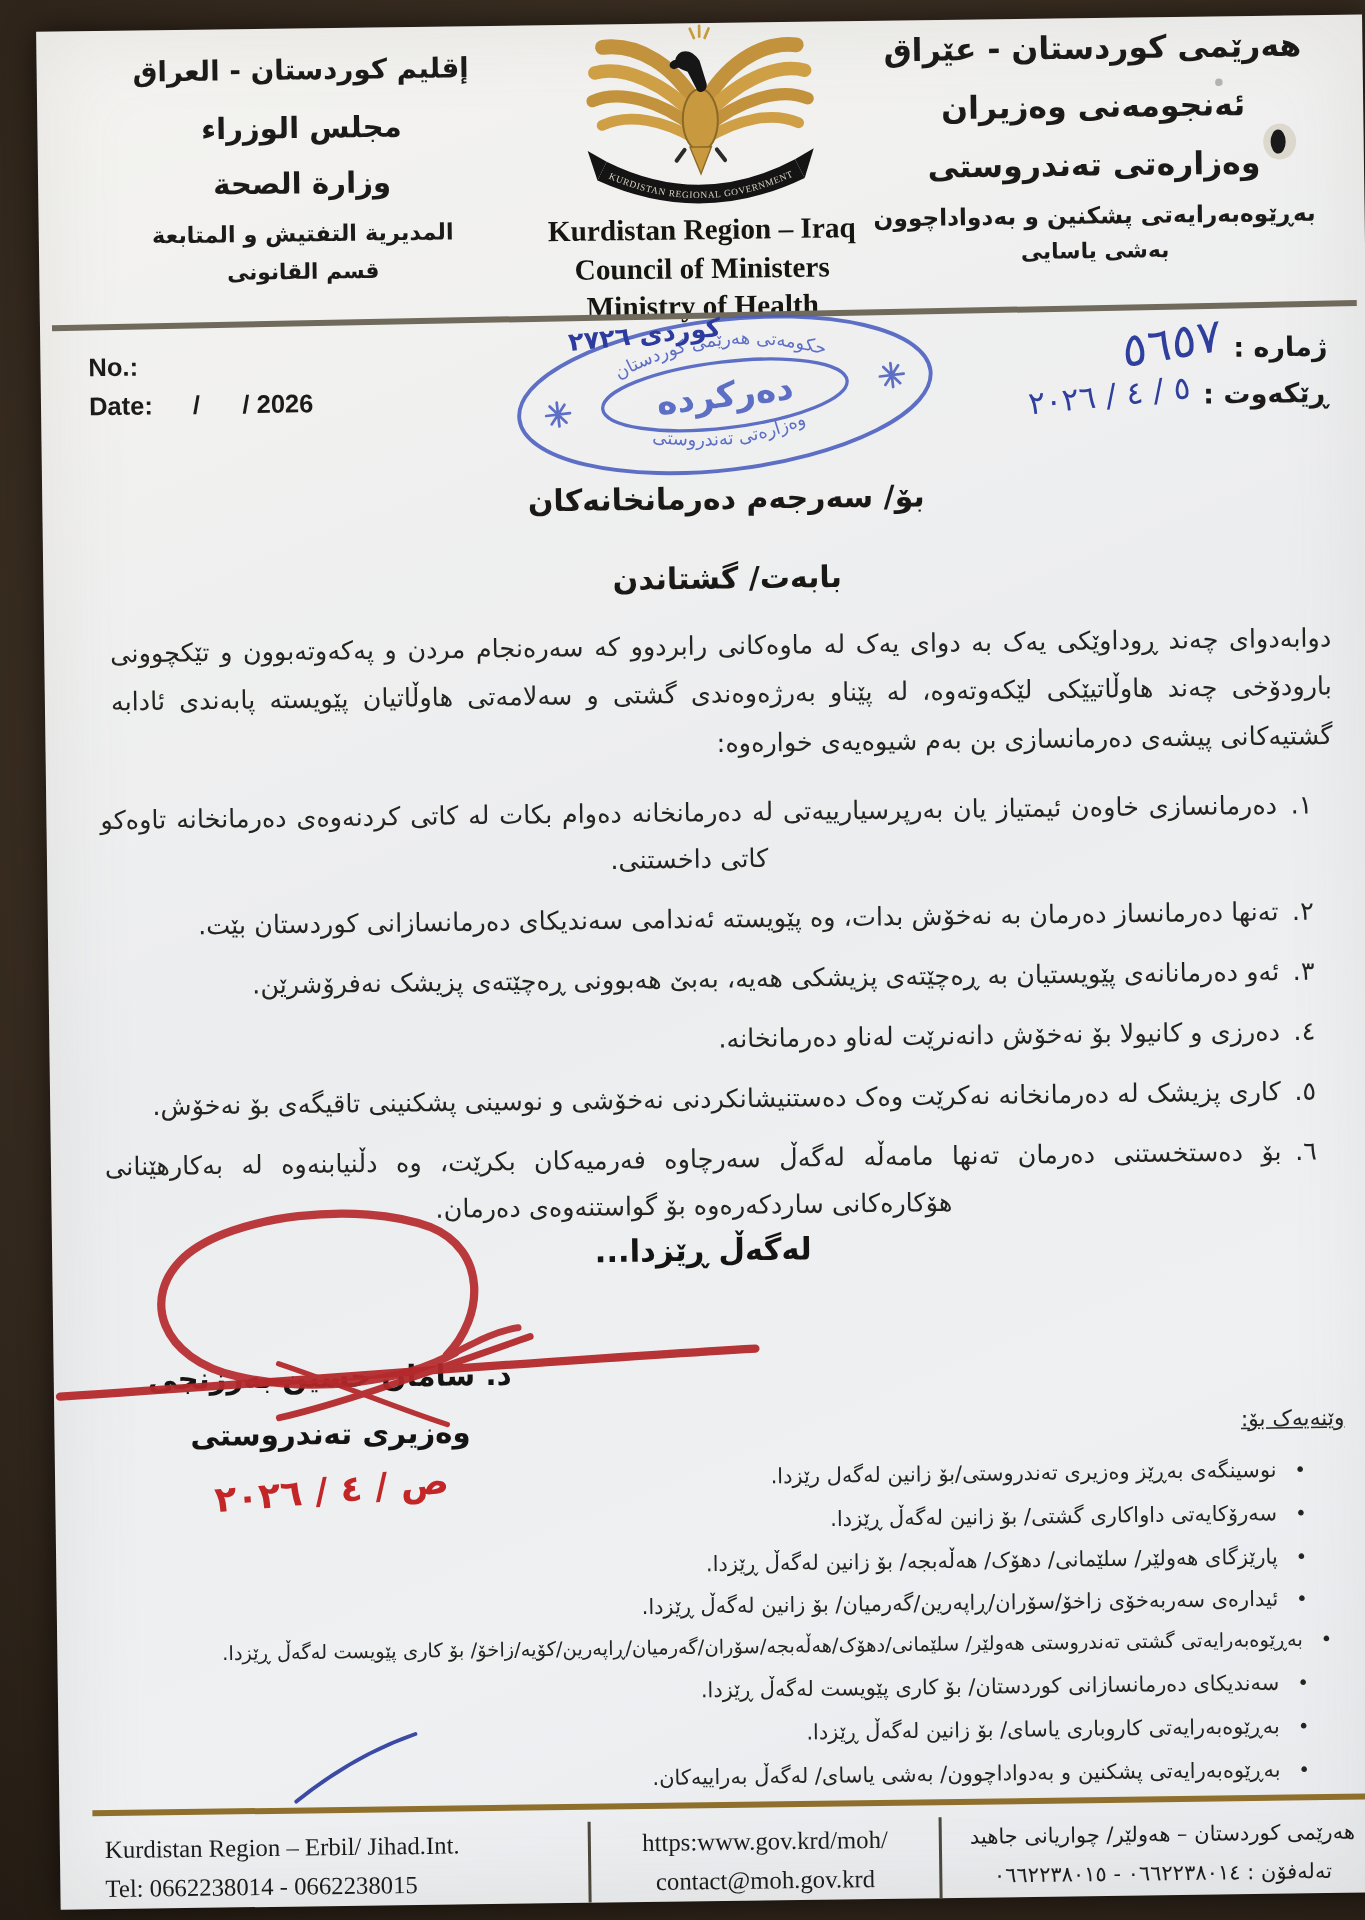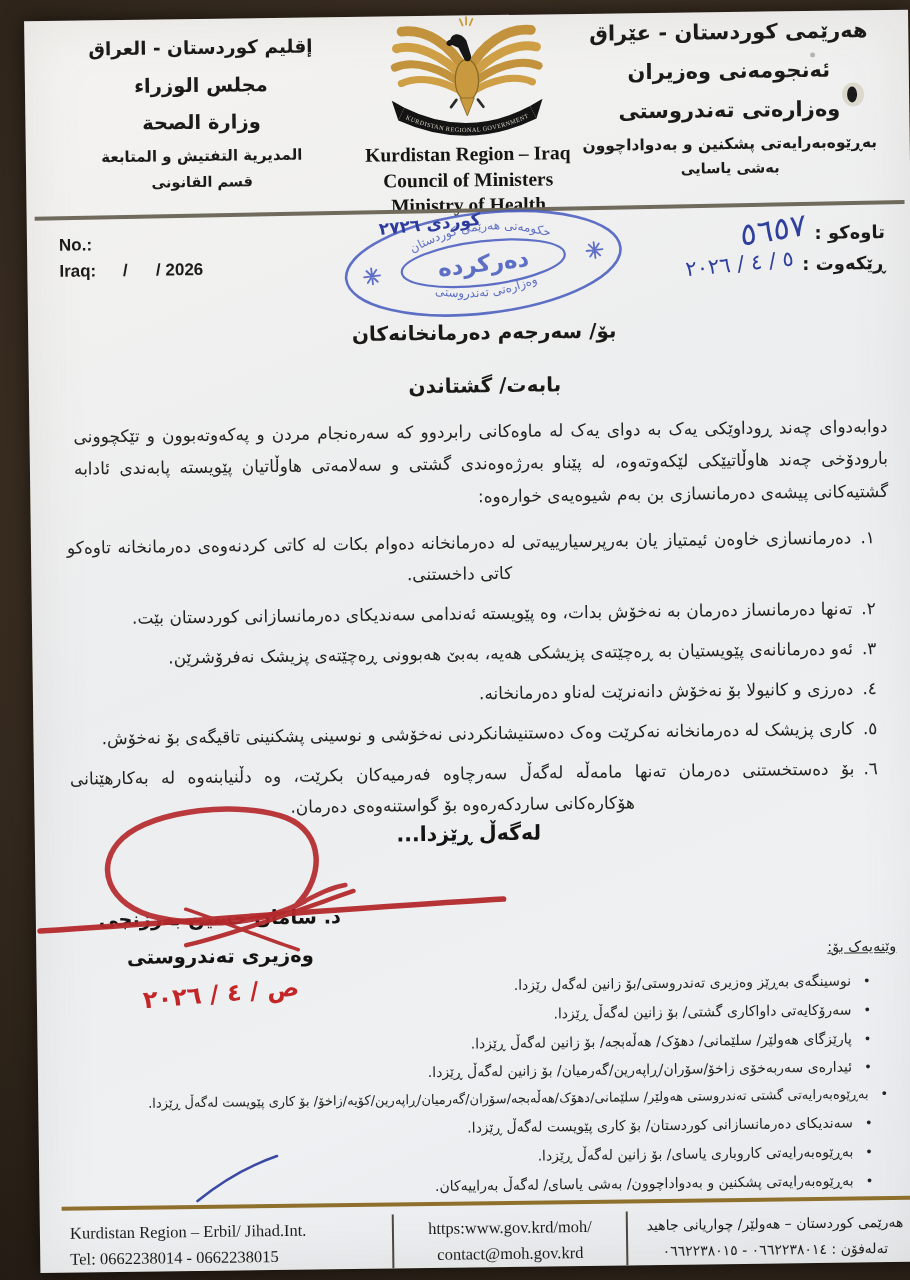--- a/index.html
+++ b/index.html
@@ -134,21 +134,21 @@
     </svg>
     <div class="en">Kurdistan Region – Iraq</div>
     <div class="en">Council of Ministers</div>
     <div class="en">Ministry of Health</div>
   </div>
 
   <div class="abs rule"></div>
 
   <div class="abs no-date">
     <div><span>No.:</span></div>
-    <div><span>Iraq:</span>
+    <div><span>Date:</span>
          <span class="pre" style="margin-left:22px">/      / 2026</span></div>
   </div>
 
   <div class="abs stamp-wrap">
     <svg width="296" height="112" viewBox="0 0 296 112">
       <g stroke="#4a5ec0" fill="none">
         <ellipse cx="148" cy="56" rx="138" ry="50" stroke-width="2.6"></ellipse>
         <ellipse cx="148" cy="56" rx="82" ry="22" stroke-width="2.2"></ellipse>
       </g>
       <g stroke="#4a5ec0" stroke-width="1.8" stroke-linecap="round">
@@ -165,21 +165,21 @@
       <text font-size="12" fill="#4a5ec0" font-family="DejaVu Sans, sans-serif">
         <textPath href="#stBot" startOffset="50%" text-anchor="middle">وەزارەتی تەندروستی</textPath>
       </text>
       <text x="148" y="64" font-size="23" font-weight="bold" fill="#4a5ec0" text-anchor="middle" font-family="DejaVu Sans, sans-serif">دەرکردە</text>
     </svg>
   </div>
   <div class="abs hand-stamp">کوردی ٢٧٢٦</div>
 
   <div class="abs meta-right">
     <div class="mrow">
-      <span class="mlabel">تاوەکو :</span>
+      <span class="mlabel">ژمارە :</span>
       <span class="hand-num">٥٦٥٧</span>
     </div>
     <div class="mrow" style="margin-top:4px">
       <span class="mlabel">ڕێکەوت :</span>
       <span class="hand-date">٥ / ٤ / ٢٠٢٦</span>
     </div>
   </div>
 
   <div class="abs to-line">بۆ/ سەرجەم دەرمانخانەکان</div>
   <div class="abs subject-line">بابەت/ گشتاندن</div>

